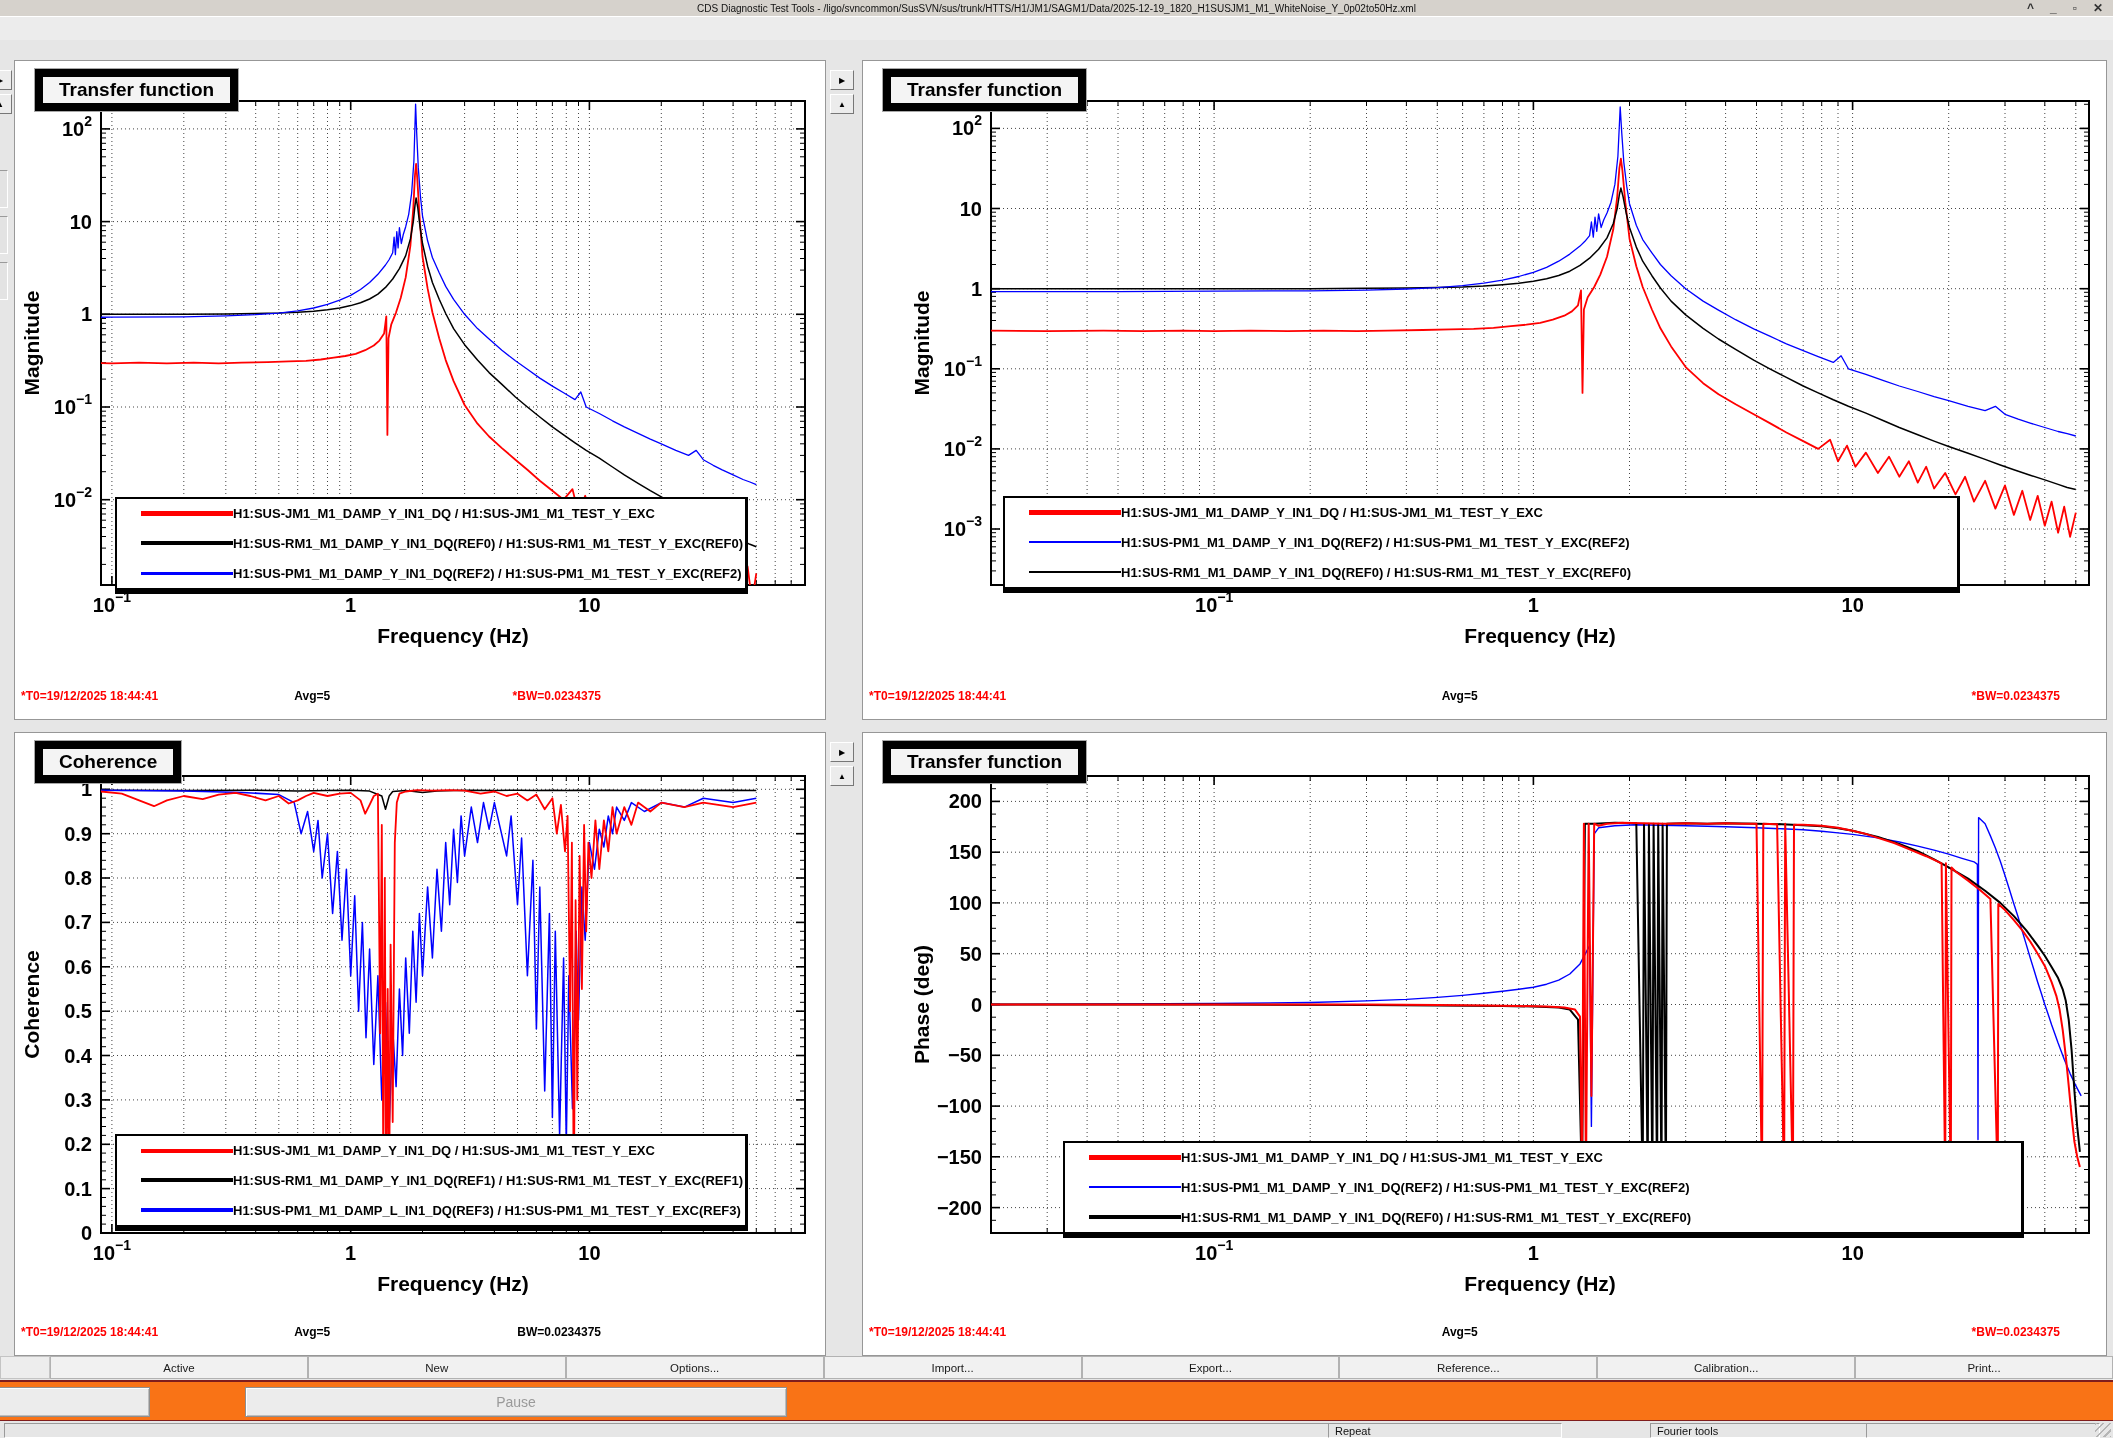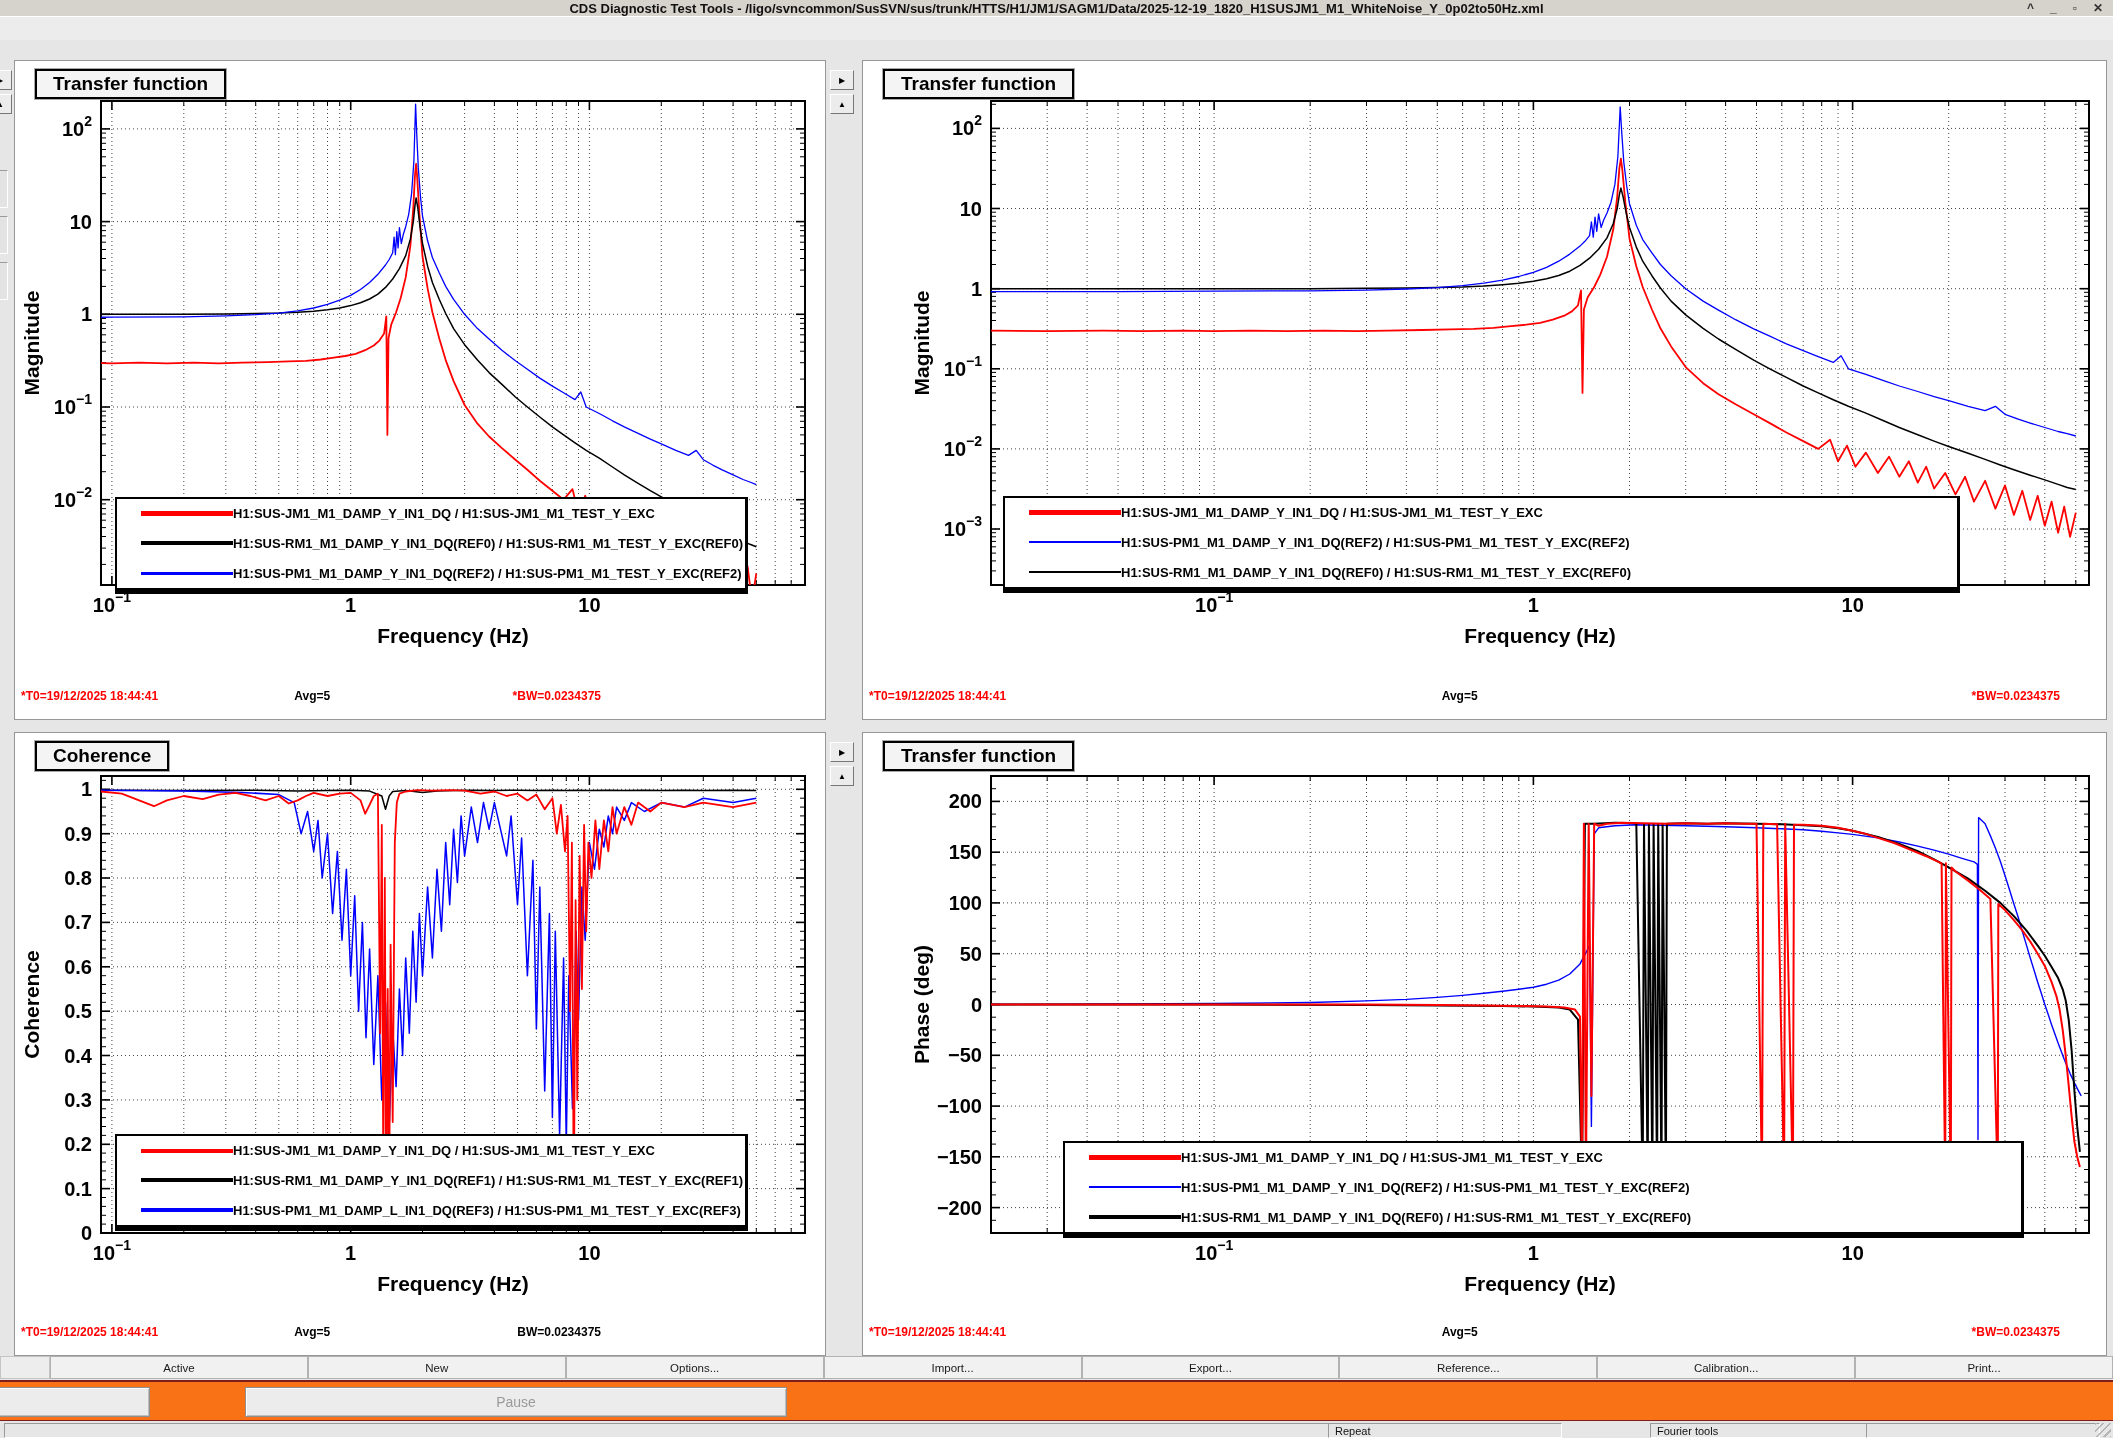--- a/index.html
+++ b/index.html
@@ -1,32 +1,32 @@
 <!DOCTYPE html>
 <html><head>
 <meta charset="utf-8">
 <style>
   html,body{margin:0;padding:0}
   body{width:2113px;height:1438px;position:relative;overflow:hidden;
        background:#e6e6e6;font-family:"Liberation Sans",sans-serif}
   
   .titlebar{position:absolute;top:0;left:0;width:100%;height:16px;background:#d6d2cc;
             display:flex;align-items:center;justify-content:center}
-  .titlebar .title{font-size:13px;font-weight:bold;color:#111;white-space:nowrap}
+  .titlebar .title{font-size:10px;font-weight:normal;color:#111;white-space:nowrap}
   .wcontrols{position:absolute;right:10px;top:0;height:16px;display:flex;gap:16px;
              align-items:center;font-size:12px;font-weight:bold;color:#333}
   .wcbtn{cursor:default;line-height:16px}
   .menustrip{position:absolute;top:16px;left:0;width:100%;height:24px;background:#ececec;
              border-top:1px solid #fff;border-bottom:1px solid #c9c9c9}
   .main{position:absolute;top:40px;left:0;width:100%;height:1315px;background:#e6e6e6}
   
   .panel{position:absolute;background:#fff;border:1px solid #979797}
   .panel svg{position:absolute;left:0;top:0}
   .ptitle{position:absolute;left:20px;top:8px;padding:2px 16px;background:#f4f4f4;
-          border:2px solid #000000;outline:1px solid #a8a8a8;font-size:19px;font-weight:bold;
+          border:8px solid #000000;outline:1px solid #a8a8a8;font-size:19px;font-weight:bold;
           white-space:nowrap;z-index:6}
   .legend{position:absolute;background:#fff;border:2px solid #000;border-right:3px solid #000;
           border-bottom:6px solid #000;display:flex;flex-direction:column;
           justify-content:space-around;z-index:5}
   .lrow{display:flex;align-items:center}
   .lline{display:inline-block;width:92px;margin-left:24px;flex:none;height:3px;background:#000}
   .ltext{font-size:13px;font-weight:bold;white-space:nowrap;color:#000}
   .status{position:absolute;left:0;right:0;height:24px;font-size:12px;font-weight:bold;z-index:4}
   .sitem{position:absolute;white-space:nowrap;color:#000}
   .status [data-color="red"]{color:#f00}

